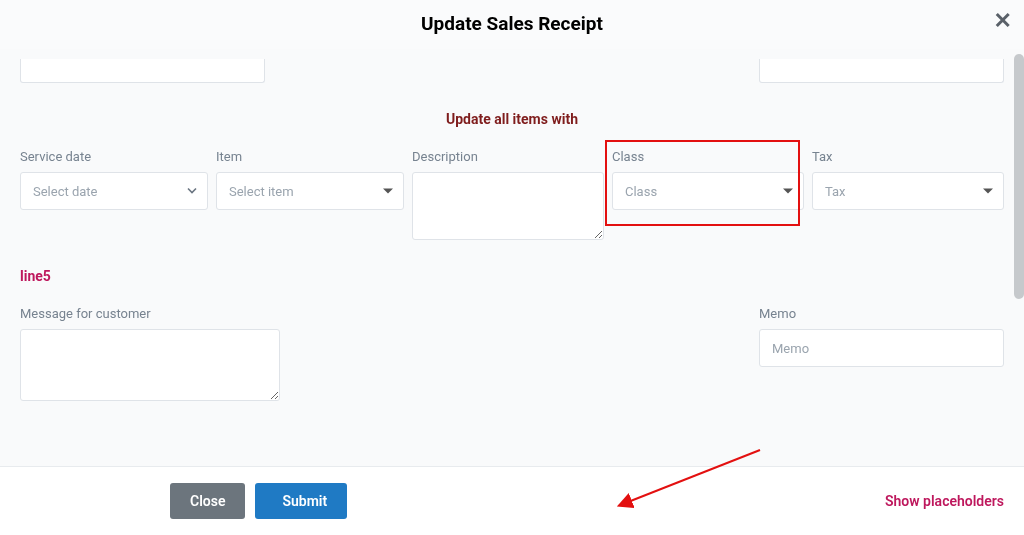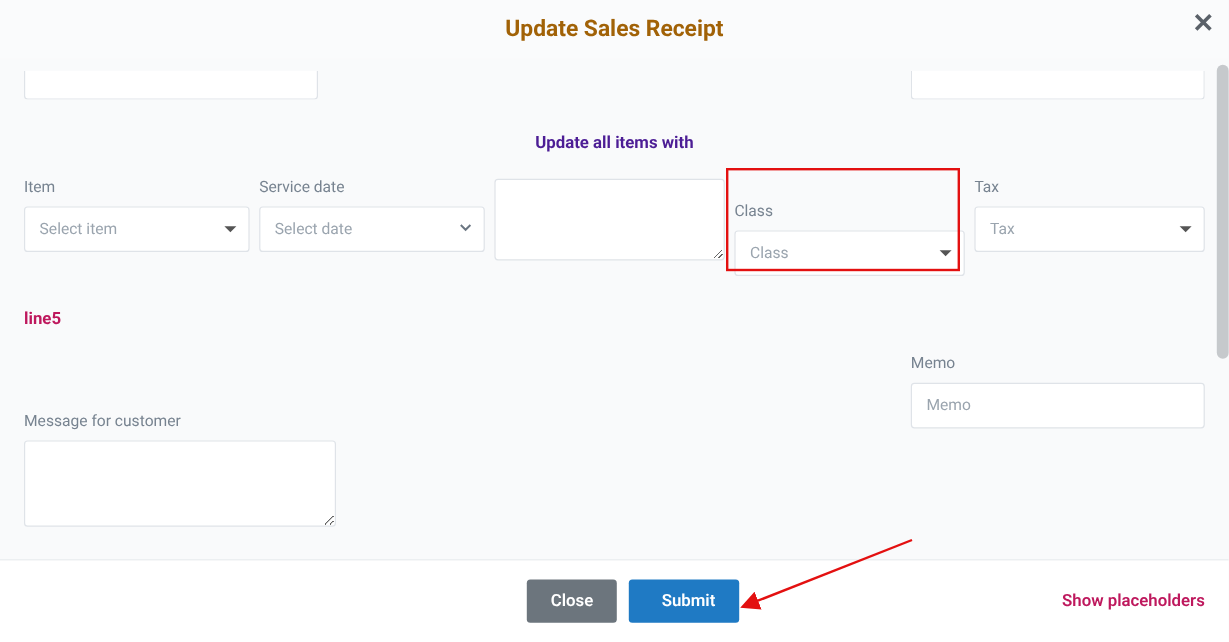--- a/index.html
+++ b/index.html
@@ -1,52 +1,52 @@
 <!DOCTYPE html>
 <html><head>
   <meta charset="utf-8">
   <style>
     * { box-sizing: border-box; margin: 0; padding: 0; font-family: -apple-system, BlinkMacSystemFont, "Segoe UI", Roboto, "Helvetica Neue", Arial, sans-serif; }
     body { background: #f5f7fa; width: 1024px; height: 535px; overflow: hidden; position: relative; }
     .modal { background: #fafbfc; width: 100%; height: 100%; position: relative; }
     .modal-header { padding: 12px 20px 14px; text-align: center; position: relative; }
-    .modal-title { font-size: 19px; font-weight: 700; color: #a16207; }
+    .modal-title { font-size: 19px; font-weight: 700; color: #000000; }
     .close-x { position: absolute; top: 10px; right: 12px; font-size: 22px; font-weight: 700; color: #5a6169; cursor: pointer; line-height: 1; }
     .modal-body { background: #f9fafb; padding: 0 20px; height: calc(100% - 90px); overflow-y: auto; position: relative; }
     .truncated-row { display: flex; gap: 10px; padding-top: 10px; }
     .trunc-box { height: 24px; background: #fff; border: 1px solid #dfe3e8; border-top: none; border-radius: 0 0 3px 3px; }
     .trunc-left { flex: 0 0 245px; }
     .trunc-right { margin-left: auto; flex: 0 0 245px; }
-    .section-title { text-align: center; font-size: 14px; font-weight: 700; color: #4c1d95; margin: 28px 0 22px; }
+    .section-title { text-align: center; font-size: 14px; font-weight: 700; color: #7f1d1d; margin: 28px 0 22px; }
     .fields-row { display: flex; gap: 8px; align-items: flex-start; }
     .field { display: flex; flex-direction: column; }
     .f-service { flex: 0 0 188px; }
     .f-item { flex: 0 0 188px; }
     .f-desc { flex: 0 0 192px; }
-    .f-class { flex: 0 0 192px; position: relative; margin-top: 20px; }
+    .f-class { flex: 0 0 192px; position: relative; }
     .f-tax { flex: 0 0 192px; justify-content: flex-end; }
     .label { font-size: 13px; color: #778390; margin-bottom: 8px; font-weight: 400; }
     .label-class { position: relative; z-index: 3; }
     .input, .select, .textarea { width: 100%; border: 1px solid #dfe3e8; background: #fff; border-radius: 3px; font-size: 13px; color: #333; }
     .select { height: 38px; padding: 0 28px 0 12px; position: relative; display: flex; align-items: center; cursor: pointer; }
     .select-placeholder { color: #9aa4ae; }
     .chev { position: absolute; right: 10px; top: 50%; transform: translateY(-50%); color: #6b7682; }
     .chev-down-svg { width: 10px; height: 10px; }
     .caret-down { width: 0; height: 0; border-left: 5px solid transparent; border-right: 5px solid transparent; border-top: 5px solid #555; }
     .textarea { height: 68px; resize: both; padding: 8px 10px; font-family: inherit; }
     .textarea-small { height: 72px; resize: both; }
     .section-title-2 { text-align: left; font-size: 14px; font-weight: 700; color: #be185d; margin: 28px 0 22px; }
     .bottom-row { display: flex; gap: 10px; align-items: flex-start; margin-bottom: 40px; }
-    .bottom-left { flex: 0 0 260px; margin-top: 48px; }
+    .bottom-left { flex: 0 0 260px; }
     .bottom-spacer { flex: 1; }
     .bottom-right { flex: 0 0 245px; }
     .input-memo { height: 38px; padding: 0 12px; }
     .input-memo::placeholder { color: #9aa4ae; }
     .modal-footer { position: absolute; bottom: 0; left: 0; right: 0; background: #fff; border-top: 1px solid #e8ebee; padding: 16px 20px; display: flex; align-items: center; }
-    .footer-center { flex: 1; display: flex; justify-content: center; gap: 10px; margin-left: 150px; }
+    .footer-center { flex: 1; display: flex; justify-content: flex-start; gap: 10px; margin-left: 150px; }
     .btn { border: none; border-radius: 3px; padding: 10px 20px; font-size: 14px; font-weight: 600; cursor: pointer; }
     .btn-close { background: #6c757d; color: #fff; }
     .btn-submit { background: #1f7ac4; color: #fff; padding-left: 27px; }
     .show-placeholders { color: #be185d; font-size: 14px; font-weight: 600; cursor: pointer; margin-left: auto; }
     .scrollbar-thumb { position: absolute; right: 0; top: 54px; width: 10px; height: 245px; background: #c6c9cc; border-radius: 5px; }
     .red-box { position: absolute; border: 2px solid #e31010; pointer-events: none; }
     .red-arrow { position: absolute; pointer-events: none; }
   </style>
 </head>
 <body>
@@ -62,43 +62,44 @@
 
     <div class="truncated-row">
       <div class="trunc-box trunc-left"></div>
       <div class="trunc-box trunc-right"></div>
     </div>
 
     <div class="section-title">Update all items with</div>
 
     <div class="fields-row">
 
-      <div class="field f-item">
-        <div class="label">Item</div>
-        <div class="select">
-          <span class="select-placeholder">Select item</span>
-          <span class="chev">
-            <div class="caret-down"></div>
-          </span>
-        </div>
-      </div>
-
       <div class="field f-service">
         <div class="label">Service date</div>
         <div class="select">
           <span class="select-placeholder">Select date</span>
           <span class="chev">
             <svg class="chev-down-svg" viewBox="0 0 10 10">
                 <path d="M1 3 L5 7 L9 3" stroke="#6b7682" stroke-width="1.6" fill="none"></path>
               </svg>
           </span>
         </div>
       </div>
 
+      <div class="field f-item">
+        <div class="label">Item</div>
+        <div class="select">
+          <span class="select-placeholder">Select item</span>
+          <span class="chev">
+            <div class="caret-down"></div>
+          </span>
+        </div>
+      </div>
+
       <div class="field f-desc">
+        <div class="label">Description</div>
         <textarea class="textarea" style=""></textarea>
       </div>
 
       <div class="field f-class">
         <div class="label label-class">Class</div>
         <div class="select">
           <span class="select-placeholder">Class</span>
           <span class="chev">
             <div class="caret-down"></div>
           </span>

